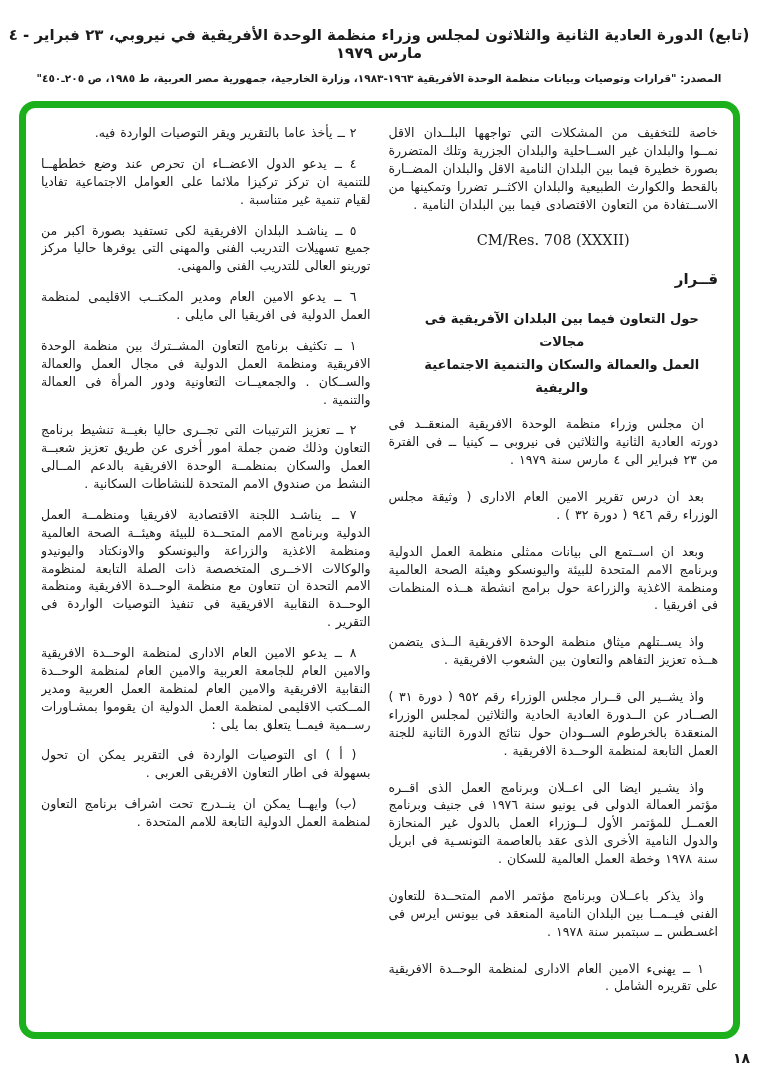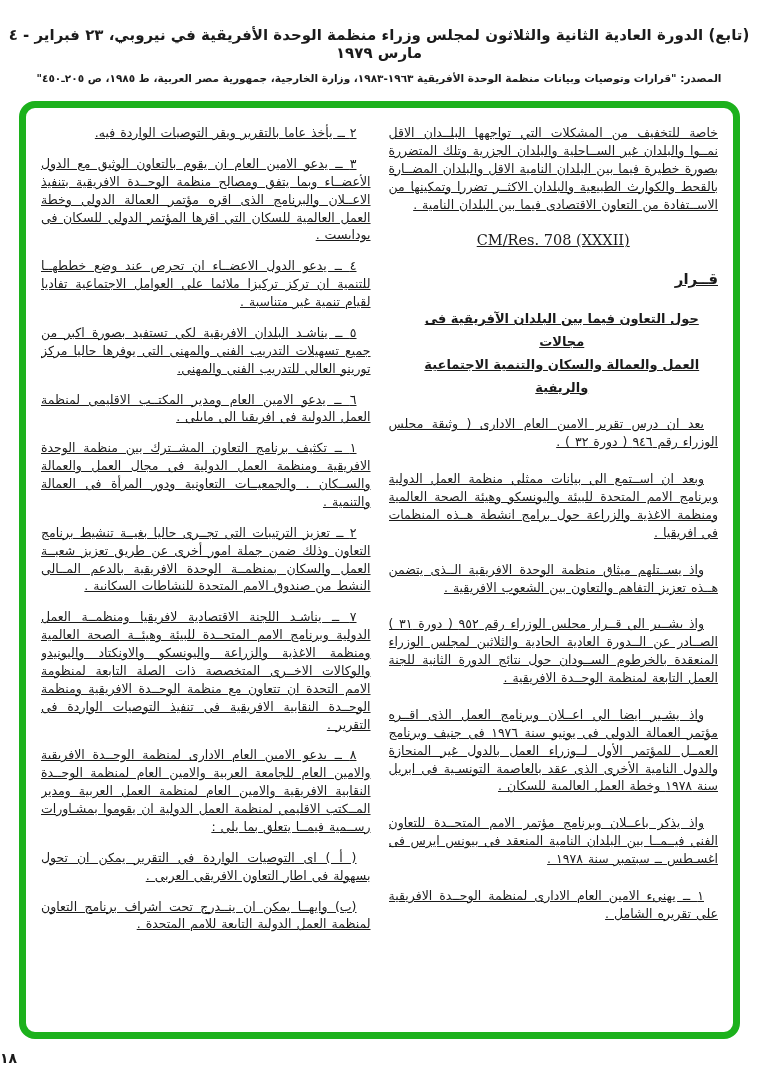--- a/index.html
+++ b/index.html
@@ -51,21 +51,20 @@
   .columns {
     display: flex;
     direction: rtl;
     gap: 18px;
     height: 100%;
   }
   .col {
     flex: 1 1 0;
     overflow: hidden;
     direction: rtl;
-    text-decoration: underline;
   }
   .p {
     font-size: 12.5px;
     line-height: 1.43;
     text-align: justify;
     text-indent: 14px;
     margin: 0 0 13px 0;
     word-spacing: 1px;
   }
   .p.no-indent { text-indent: 0; }
@@ -88,22 +87,22 @@
     font-weight: bold;
     font-size: 13px;
     line-height: 1.75;
     margin: 0 0 16px 17px;
   }
   
   #footer {
     position: absolute;
     bottom: 12px;
     left: 0;
-    right: 0;
-    text-align: left;
+    right: 8px;
+    text-align: right;
     font-size: 14px;
     font-weight: bold;
   }
 </style>
 </head>
 <body>
 
 <div id="page">
 
   <div id="header">
@@ -115,32 +114,32 @@
     <div class="columns">
 
       <div class="col col-right">
         <p class="p no-indent">خاصة للتخفيف من المشكلات التي تواجهها البلــدان الاقل نمــوا والبلدان غير الســاحلية والبلدان الجزرية وتلك المتضررة بصورة خطيرة فيما بين البلدان النامية الاقل والبلدان المضــارة بالقحط والكوارث الطبيعية والبلدان الاكثــر تضررا وتمكينها من الاســتفادة من التعاون الاقتصادى فيما بين البلدان النامية .</p>
         <div class="cmres">CM/Res. 708 (XXXII)</div>
         <div class="res-title">قــرار</div>
         <div class="res-subtitle">
           <div>حول التعاون فيما بين البلدان الآفريقية فى مجالات</div>
           <div>العمل والعمالة والسكان والتنمية الاجتماعية والريفية</div>
         </div>
+        <p class="p">ان مجلس وزراء منظمة الوحدة الافريقية المنعقــد فى دورته العادية الثانية والثلاثين فى نيروبى ــ كينيا ــ فى الفترة من ٢٣ فبراير الى ٤ مارس سنة ١٩٧٩ .</p>
         <p class="p">بعد ان درس تقرير الامين العام الادارى ( وثيقة مجلس الوزراء رقم ٩٤٦ ( دورة ٣٢ ) .</p>
         <p class="p">وبعد ان اســتمع الى بيانات ممثلى منظمة العمل الدولية وبرنامج الامم المتحدة للبيئة واليونسكو وهيئة الصحة العالمية ومنظمة الاغذية والزراعة حول برامج انشطة هــذه المنظمات فى افريقيا .</p>
         <p class="p">واذ يســتلهم ميثاق منظمة الوحدة الافريقية الــذى يتضمن هــذه تعزيز التفاهم والتعاون بين الشعوب الافريقية .</p>
         <p class="p">واذ يشــير الى قــرار مجلس الوزراء رقم ٩٥٢ ( دورة ٣١ ) الصــادر عن الــدورة العادية الحادية والثلاثين لمجلس الوزراء المنعقدة بالخرطوم الســودان حول نتائج الدورة الثانية للجنة العمل التابعة لمنظمة الوحــدة الافريقية .</p>
         <p class="p">واذ يشـير ايضا الى اعــلان وبرنامج العمل الذى اقــره مؤتمر العمالة الدولى فى يونيو سنة ١٩٧٦ فى جنيف وبرنامج العمــل للمؤتمر الأول لــوزراء العمل بالدول غير المنحازة والدول النامية الأخرى الذى عقد بالعاصمة التونسـية فى ابريل سنة ١٩٧٨ وخطة العمل العالمية للسكان .</p>
         <p class="p">واذ يذكر باعــلان وبرنامج مؤتمر الامم المتحــدة للتعاون الفنى فيــمــا بين البلدان النامية المنعقد فى بيونس ايرس فى اغسـطس ــ سبتمبر سنة ١٩٧٨ .</p>
         <p class="p">١ ــ يهنىء الامين العام الادارى لمنظمة الوحــدة الافريقية على تقريره الشامل .</p>
       </div>
 
       <div class="col col-left">
         <p class="p">٢ ــ يأخذ عاما بالتقرير ويقر التوصيات الواردة فيه.</p>
-        <p class="p">٣ ــ يدعو الامين العام ان يقوم بالتعاون الوثيق مع الدول الأعضــاء وبما يتفق ومصالح منظمة الوحــدة الافريقية بتنفيذ الاعــلان والبرنامج الذى اقره مؤتمر العمالة الدولى وخطة العمل العالمية للسكان التى اقرها المؤتمر الدولى للسكان فى بودابست .</p>
         <p class="p">٤ ــ يدعو الدول الاعضــاء ان تحرص عند وضع خططهــا للتنمية ان تركز تركيزا ملائما على العوامل الاجتماعية تفاديا لقيام تنمية غير متناسبة .</p>
         <p class="p">٥ ــ يناشـد البلدان الافريقية لكى تستفيد بصورة اكبر من جميع تسهيلات التدريب الفنى والمهنى التى يوفرها حاليا مركز تورينو العالى للتدريب الفنى والمهنى.</p>
         <p class="p">٦ ــ يدعو الامين العام ومدير المكتــب الاقليمى لمنظمة العمل الدولية فى افريقيا الى مايلى .</p>
         <p class="p">١ ــ تكثيف برنامج التعاون المشــترك بين منظمة الوحدة الافريقية ومنظمة العمل الدولية فى مجال العمل والعمالة والســكان . والجمعيــات التعاونية ودور المرأة فى العمالة والتنمية .</p>
         <p class="p">٢ ــ تعزيز الترتيبات التى تجــرى حاليا بغيــة تنشيط برنامج التعاون وذلك ضمن جملة امور أخرى عن طريق تعزيز شعبــة العمل والسكان بمنظمــة الوحدة الافريقية بالدعم المــالى النشط من صندوق الامم المتحدة للنشاطات السكانية .</p>
         <p class="p">٧ ــ يناشـد اللجنة الاقتصادية لافريقيا ومنظمــة العمل الدولية وبرنامج الامم المتحــدة للبيئة وهيئــة الصحة العالمية ومنظمة الاغذية والزراعة واليونسكو والاونكتاد واليونيدو والوكالات الاخــرى المتخصصة ذات الصلة التابعة لمنظومة الامم التحدة ان تتعاون مع منظمة الوحــدة الافريقية ومنظمة الوحــدة النقابية الافريقية فى تنفيذ التوصيات الواردة فى التقرير .</p>
         <p class="p">٨ ــ يدعو الامين العام الادارى لمنظمة الوحــدة الافريقية والامين العام للجامعة العربية والامين العام لمنظمة الوحــدة النقابية الافريقية والامين العام لمنظمة العمل العربية ومدير المــكتب الاقليمى لمنظمة العمل الدولية ان يقوموا بمشـاورات رســمية فيمــا يتعلق بما يلى :</p>
         <p class="p">( أ ) اى التوصيات الواردة فى التقرير يمكن ان تحول بسهولة فى اطار التعاون الافريقى العربى .</p>
         <p class="p">(ب) وايهــا يمكن ان ينــدرج تحت اشراف برنامج التعاون لمنظمة العمل الدولية التابعة للامم المتحدة .</p>
       </div>

